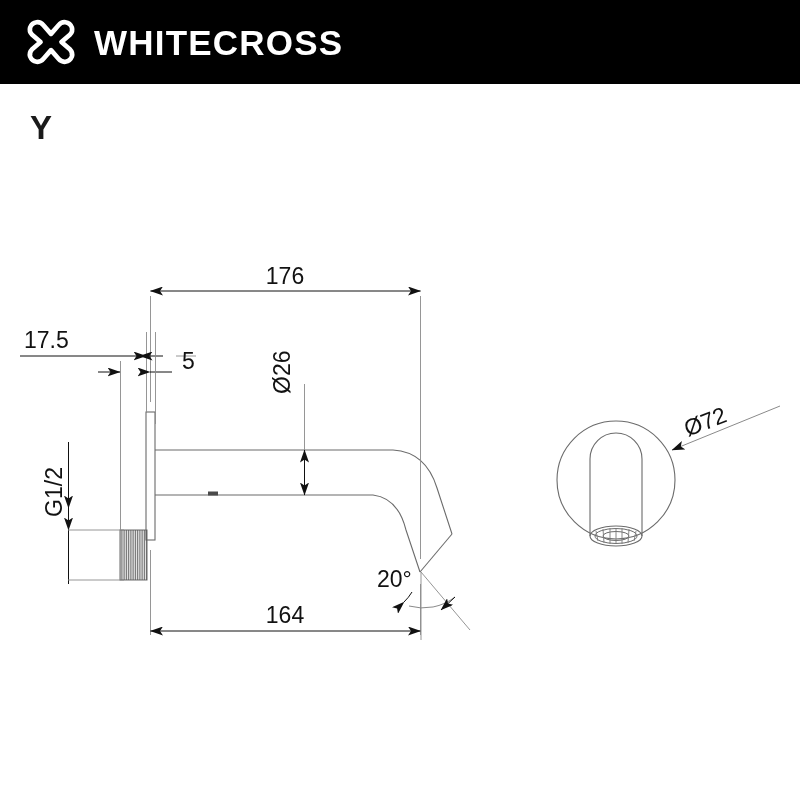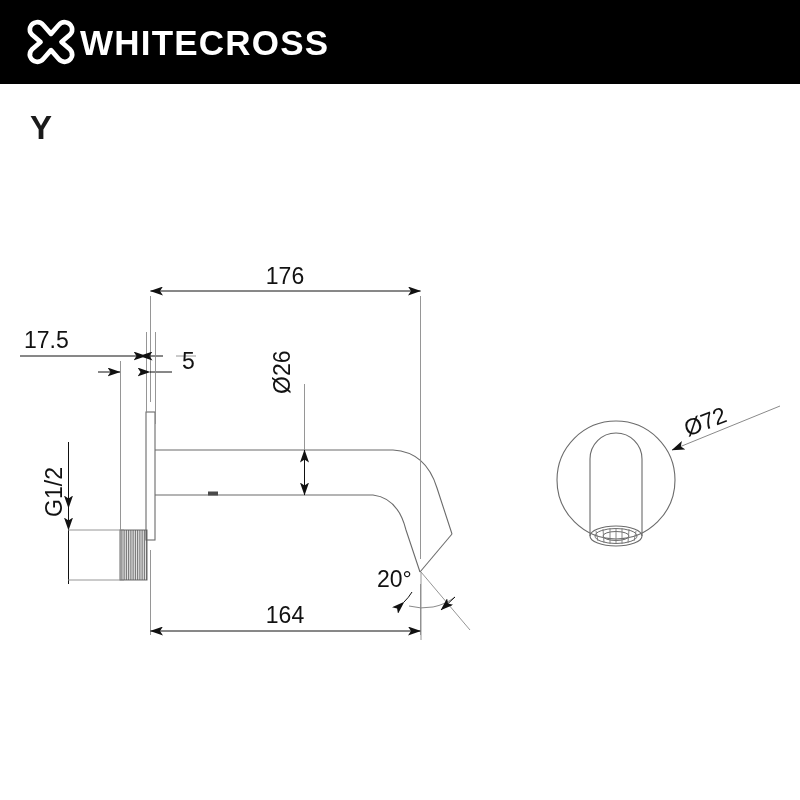--- a/index.html
+++ b/index.html
@@ -25,20 +25,21 @@
     align-items: center;
     padding-left: 22px;
   }
   #logo-mark { width: 58px; height: 58px; flex: 0 0 auto; }
   #brand-name {
     color: #ffffff;
     font-family: "Liberation Sans", sans-serif;
     font-size: 35px;
     font-weight: 700;
     letter-spacing: 1.2px;
+    margin-left: 14px;
     line-height: 1;
   }
 
   
   #model-title {
     position: absolute;
     left: 30px; top: 111px;
     font-family: "Liberation Sans", sans-serif;
     font-size: 33px;
     font-weight: 700;

